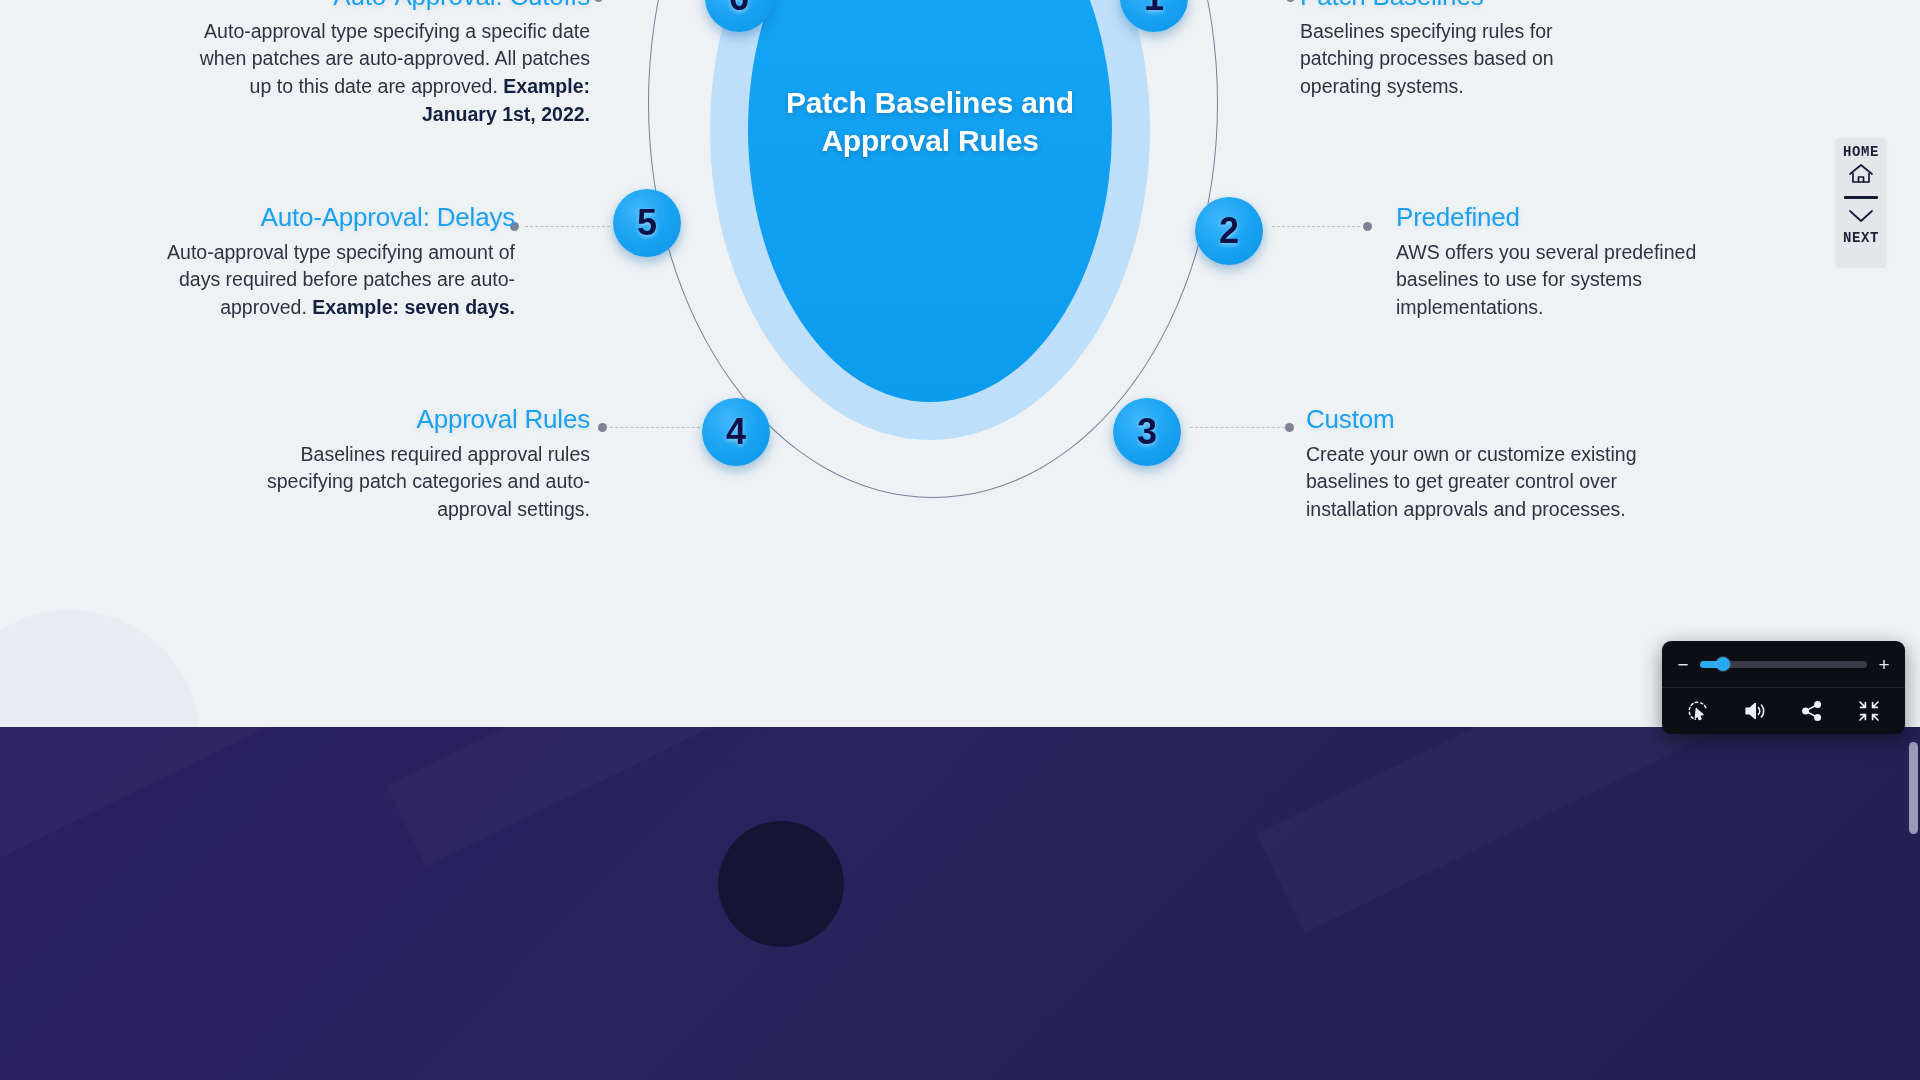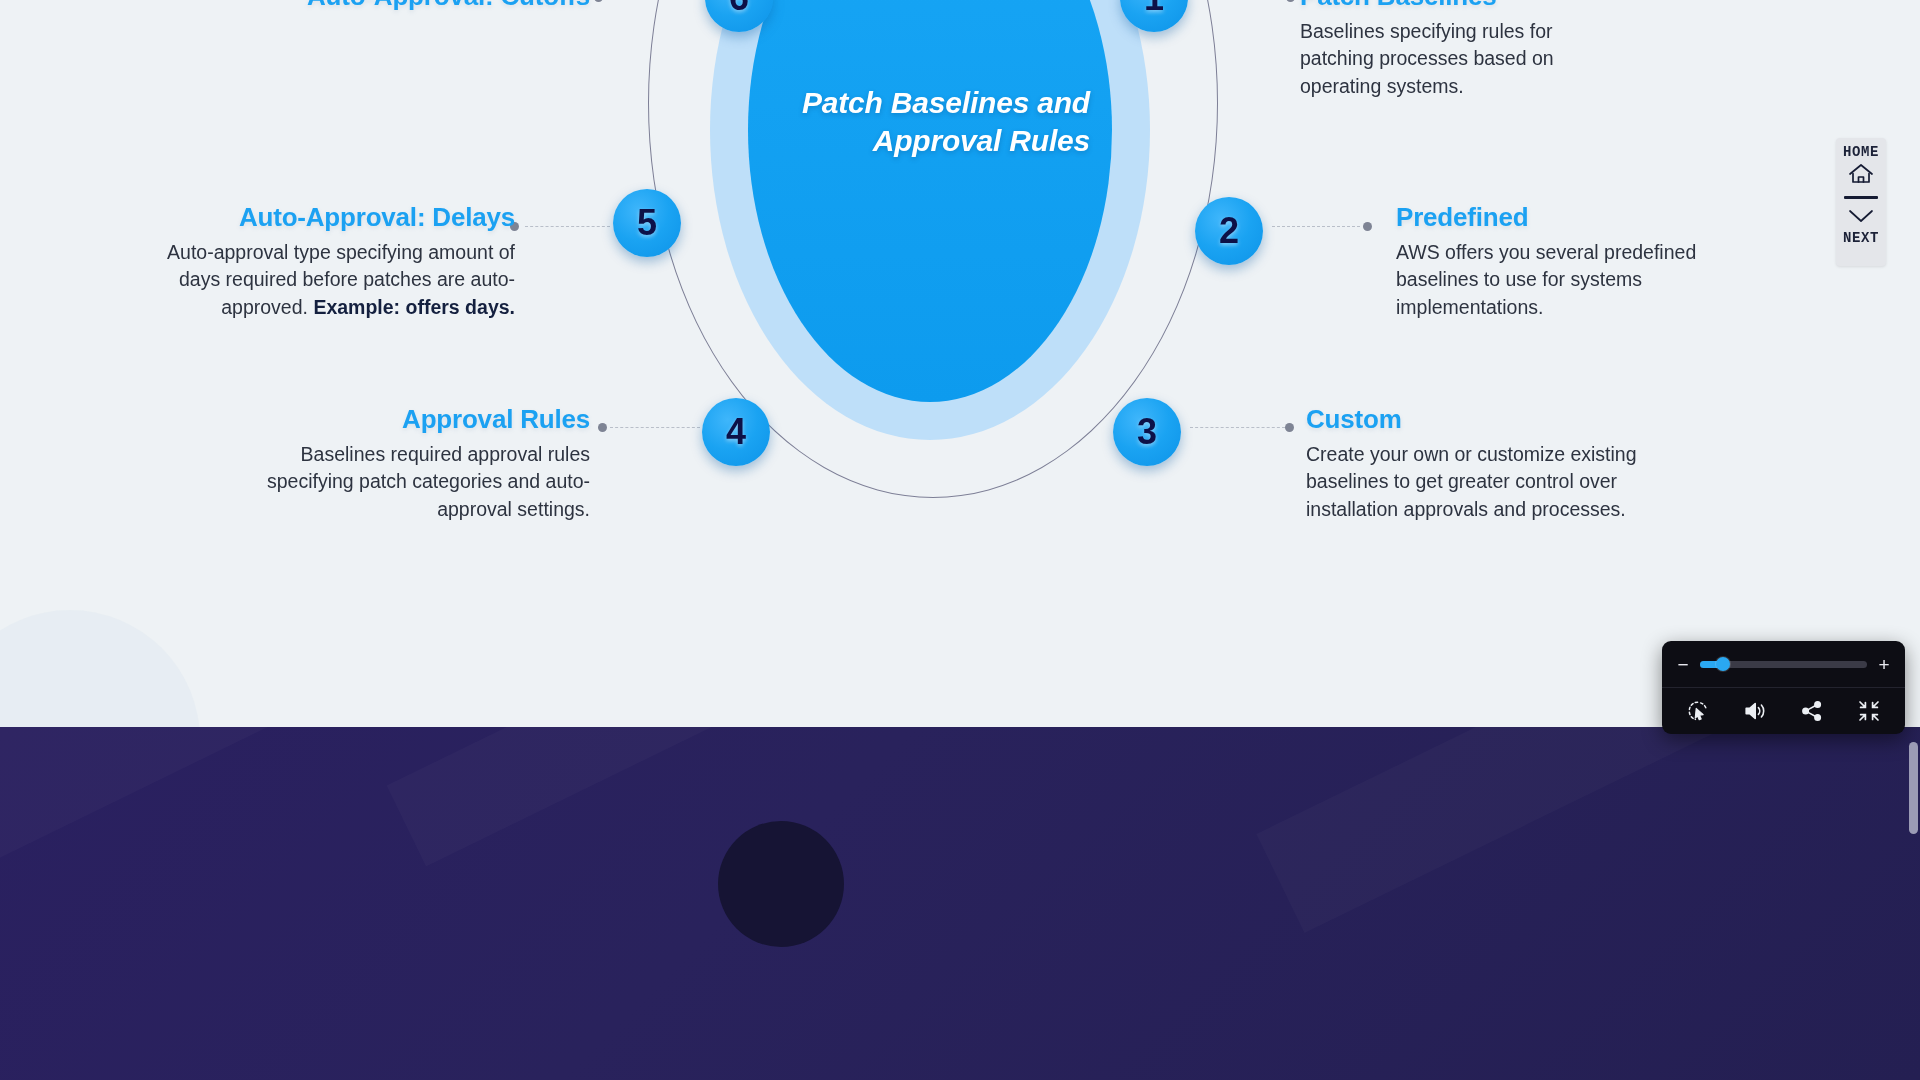--- a/index.html
+++ b/index.html
@@ -29,25 +29,24 @@
     background:#bedff9;
   }
   #hub-core{
     position:absolute; left:748px; top:-142px; width:364px; height:544px;
     border-radius:50%;
     background:linear-gradient(180deg,#18a6f5 0%,#0d9bee 100%);
     display:flex; align-items:center; justify-content:center;
   }
   #hub-title{
     color:#fff; font-size:30px; font-weight:bold; line-height:1.26;
-    text-align:right; letter-spacing:-.2px;
+    text-align:center; letter-spacing:-.2px;
     text-shadow:0 2px 5px rgba(0,60,120,.28);
     transform:translateY(-8px);
     width:320px;
-    font-style:italic;
   }
 
   
   #orbit{
     position:absolute; left:648px; top:-292px; width:570px; height:790px;
     border-radius:50%;
     border:1.3px solid #7d7f96;
     pointer-events:none;
   }
 
@@ -72,21 +71,21 @@
     position:absolute; height:0; border-top:1.5px dashed #b9bfc9;
   }
   .dot{
     position:absolute; width:9px; height:9px; border-radius:50%;
     background:#7e8494;
   }
 
   
   .blk{ position:absolute; }
   .blk h3{
-    font-size:26px; font-weight:bold; color:#1ba1f2;
+    font-size:26px; font-weight:normal; color:#1ba1f2;
     line-height:1.1; letter-spacing:-.2px;
     text-shadow:0 2px 4px rgba(120,150,180,.18);
     white-space:nowrap;
   }
   .blk p{
     font-size:19.5px; color:#2d3340; line-height:1.43;
     margin-top:7px; font-weight:400;
   }
   .blk p b{ color:#14203f; font-weight:bold; }
   .right h3, .right p{ text-align:left; }
@@ -221,25 +220,26 @@
     <p>Create your own or customize existing baselines to get greater control over installation approvals and processes.</p>
   </div>
 
   <div class="blk left" id="blk-4">
     <h3>Approval Rules</h3>
     <p>Baselines required approval rules specifying patch categories and auto-approval settings.</p>
   </div>
 
   <div class="blk left" id="blk-5">
     <h3>Auto-Approval: Delays</h3>
-    <p><span>Auto-approval type specifying amount of days required before patches are auto-approved.</span> <b>Example: offers days.</b></p>
+    <p><span>Auto-approval type specifying amount of days required before patches are auto-approved.</span> <b>Example: seven days.</b></p>
   </div>
 
   <div class="blk left" id="blk-6">
     <h3>Auto-Approval: Cutoffs</h3>
+    <p><span>Auto-approval type specifying a specific date when patches are auto-approved. All patches up to this date are approved.</span> <b>Example: January 1st, 2022.</b></p>
   </div>
 
   <div id="sidenav">
     <div class="lbl">HOME</div>
     <span class="ico">
       <svg width="26" height="22" viewBox="0 0 26 22" fill="none" stroke="#151b33" stroke-width="1.7" stroke-linejoin="round" stroke-linecap="round">
         <path d="M2 11 L13 2 L24 11"></path>
         <path d="M5 10.5 V19 H21 V10.5"></path>
         <path d="M10.5 19 V14 H15.5 V19"></path>
       </svg>

